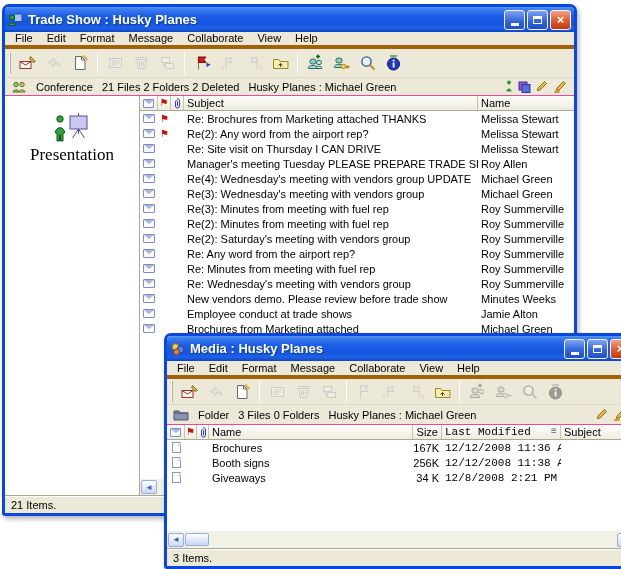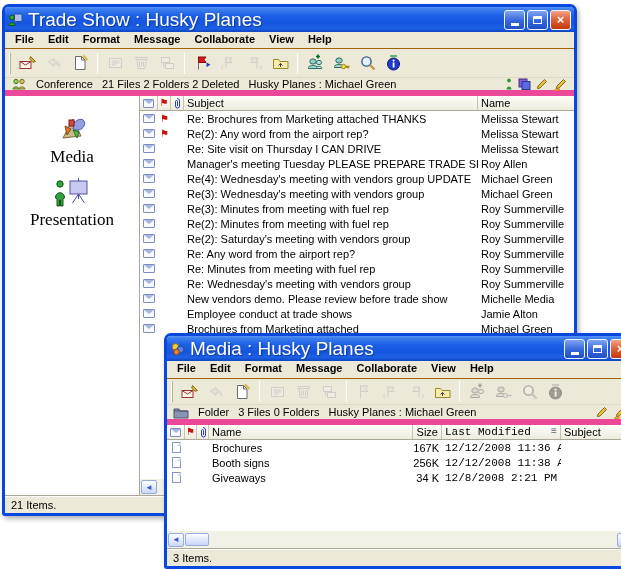--- a/index.html
+++ b/index.html
@@ -7,44 +7,44 @@
   .canvas { position:relative; width:621px; height:569px; background:#fff; overflow:hidden;
             font-family:"Liberation Sans","DejaVu Sans",sans-serif; font-size:11px; color:#000; }
 
   
   .window { position:absolute; display:flex; flex-direction:column;
             border:3px solid #0848DE; border-radius:7px 7px 3px 3px; overflow:hidden;
             background:#ECE9D8; box-shadow:2px 3px 5px rgba(0,0,0,.3); }
   .titlebar { height:25px; flex:0 0 25px; display:flex; align-items:center; gap:4px; padding:0 3px;
               background:linear-gradient(180deg,#5A96F2 0%,#3E7FEE 8%,#1C5FE6 35%,#1455DF 65%,#1E61E5 85%,#0E45C4 100%); }
   .title-icon { width:16px; height:15px; display:flex; align-items:center; }
-  .title-text { flex:1; color:#fff; font-weight:normal; font-size:19px; text-shadow:1px 1px 1px #0F3A9E;
+  .title-text { flex:1; color:#fff; font-weight:bold; font-size:13px; text-shadow:1px 1px 1px #0F3A9E;
                 white-space:nowrap; overflow:hidden; }
   .winbtns { display:flex; gap:2px; }
   .wbtn { width:21px; height:20px; border:1px solid #F2F6FE; border-radius:3px; color:#fff;
           display:flex; align-items:center; justify-content:center;
           background:linear-gradient(180deg,#7FA4F2 0%,#3566DC 55%,#1E4FC8 100%); }
   .wbtn.close { background:linear-gradient(180deg,#F2A389 0%,#E0653A 45%,#C0390E 100%);
                 font-weight:bold; font-size:13px; line-height:1; }
   .glyph-min { width:8px; height:3px; background:#fff; margin-top:9px; }
   .glyph-max { width:9px; height:8px; border:1px solid #fff; border-top-width:3px; }
 
-  .menubar { height:17px; flex:0 0 17px; display:flex; align-items:flex-start; padding-left:3px;
-             background:#ECE9D8; border-bottom:1px solid #a16207;font-weight:bold; }
+  .menubar { height:17px; flex:0 0 17px; display:flex; align-items:flex-end; padding-left:3px;
+             background:#ECE9D8; border-bottom:4px solid #a16207; }
   .menu-item { padding:1px 7px; cursor:default; }
 
   .toolbar { height:29px; flex:0 0 29px; display:flex; align-items:center; background:#ECE9D8;
              border-bottom:1px solid #DDD9C4; padding-left:2px; }
   .grip { width:2px; height:21px; border-left:1px solid #fff; border-right:1px solid #B4B09A; margin:0 4px 0 2px; }
   .tsep { width:1px; height:21px; background:#B4B09A; border-right:1px solid #fff; margin:0 4px; }
   .tbtn { width:26px; height:25px; display:flex; align-items:center; justify-content:center; border-radius:2px; }
   .dis  { filter:grayscale(1) opacity(.45); }
 
   .infobar { height:18px; flex:0 0 18px; display:flex; align-items:center; gap:9px; padding:0 6px;
-             background:#ECE9D8; border-bottom:6px solid #ec4899; white-space:nowrap; }
+             background:#ECE9D8; border-bottom:1px solid #ec4899; white-space:nowrap; }
   .infobar .right { margin-left:auto; display:flex; align-items:center; gap:5px; }
 
   .body { flex:1; display:flex; background:#fff; min-height:0; }
   .sidebar { width:135px; flex:0 0 135px; background:#fff; border-right:1px solid #ACA899;
              display:flex; flex-direction:column; align-items:center; padding-top:16px; gap:10px; }
   .side-item { display:flex; flex-direction:column; align-items:center; gap:1px;
                font-family:"Liberation Serif","DejaVu Serif",serif; font-size:17px; }
 
   .list { flex:1; display:flex; flex-direction:column; min-width:0; background:#fff; }
   .lheader { height:15px; flex:0 0 15px; display:flex; background:linear-gradient(#FEFEFA,#EEECDE);
@@ -271,32 +271,20 @@
             <svg width="15" height="13">
               <path d="M10.5 1.5l2 2-6.5 6.5-2.6.6.6-2.6z" fill="#E8C040" stroke="#8A6A18"></path>
               <path d="M1.5 11.5c1.5 1.5 4.5 1 4.8-1" fill="none" stroke="#E08A18" stroke-width="1.8"></path>
             </svg>
           </span>
       </span>
     </div>
 
     <div class="body">
       <div class="sidebar">
-        <div class="side-item">
-          <span>
-              <svg width="38" height="34">
-                <path d="M10 26L20 7l8 17z" fill="#C9B98A" stroke="#7A6A3A"></path>
-                <path d="M21 11c6-7 13-3 10 3-2 4-7 5-11 3z" fill="#93A0E0" stroke="#4A58A8"></path>
-                <path d="M12 14l6 3-4 6z" fill="#D87A30" stroke="#8A4210"></path>
-                <path d="M20 18l6 2-2 6z" fill="#58B858" stroke="#207020"></path>
-                <rect x="16" y="8" width="5" height="6" fill="#D84848" stroke="#801818"></rect>
-              </svg>
-            </span>
-          <span>Media</span>
-        </div>
         <div class="side-item">
           <span>
               <svg width="44" height="32">
                 <path d="M28.5 1v3" stroke="#5050A0"></path>
                 <rect x="20" y="4" width="17" height="13" fill="#C8C8F0" stroke="#5050A0"></rect>
                 <path d="M28.5 17v5M28.5 17l-6 9M28.5 17l6 9" fill="none" stroke="#5050A0"></path>
                 <circle cx="10" cy="7" r="3.2" fill="#34A040" stroke="#105818"></circle>
                 <path d="M5.5 21c-.5-7 9.5-7 9 0l-1.5.5V29h-2.5v-6h-1v6H7v-7.5z" fill="#34A040" stroke="#105818"></path>
               </svg>
             </span>
@@ -427,21 +415,21 @@
               <span class="cell c-subj">Re: Wednesday's meeting with vendors group</span>
               <span class="cell c-name">Roy Summerville</span>
             </div>
           <div class="row">
               <span class="cell c-env">
                 <i class="env"></i>
               </span>
               <span class="cell c-flag flagcell"></span>
               <span class="cell c-clip"></span>
               <span class="cell c-subj">New vendors demo. Please review before trade show</span>
-              <span class="cell c-name">Michelle Media</span>
+              <span class="cell c-name">Minutes Weeks</span>
             </div>
           <div class="row">
               <span class="cell c-env">
                 <i class="env"></i>
               </span>
               <span class="cell c-flag flagcell"></span>
               <span class="cell c-clip"></span>
               <span class="cell c-subj">Employee conduct at trade shows</span>
               <span class="cell c-name">Jamie Alton</span>
             </div>

